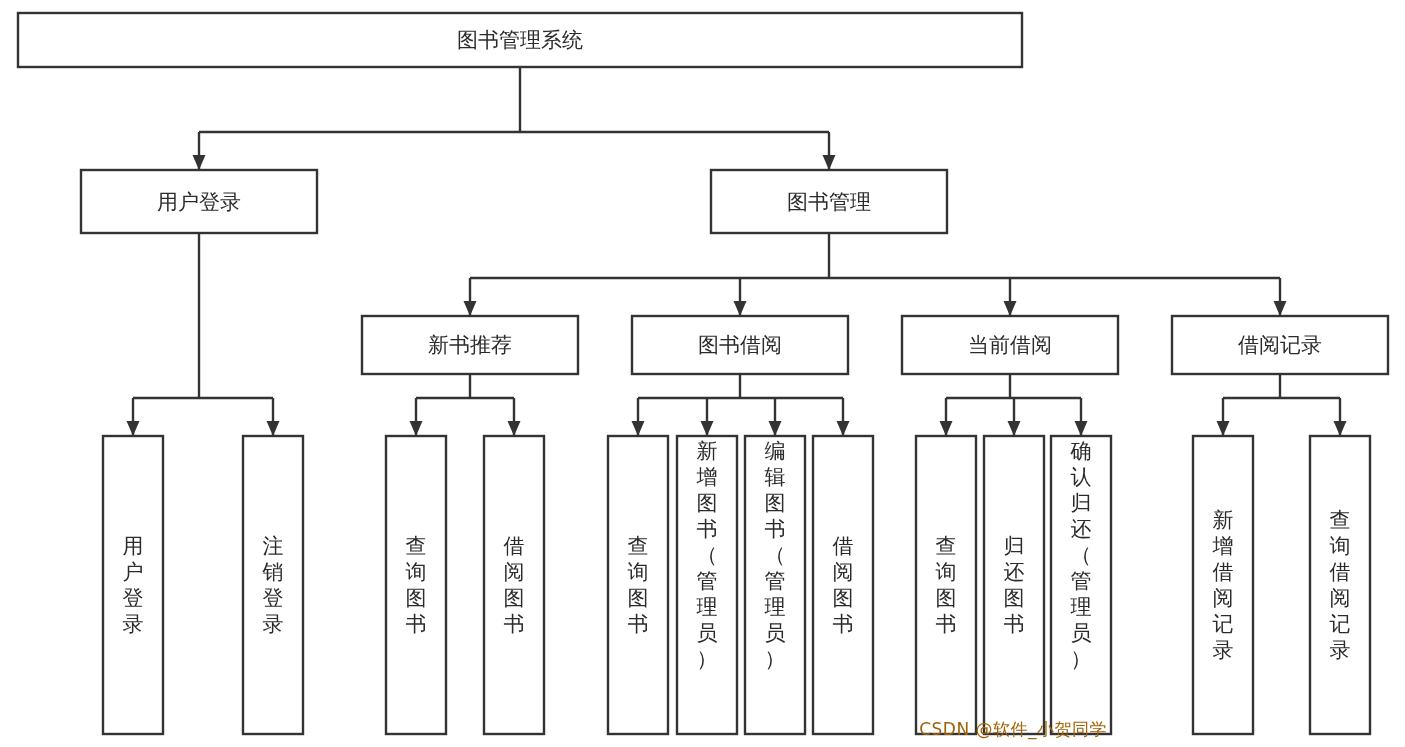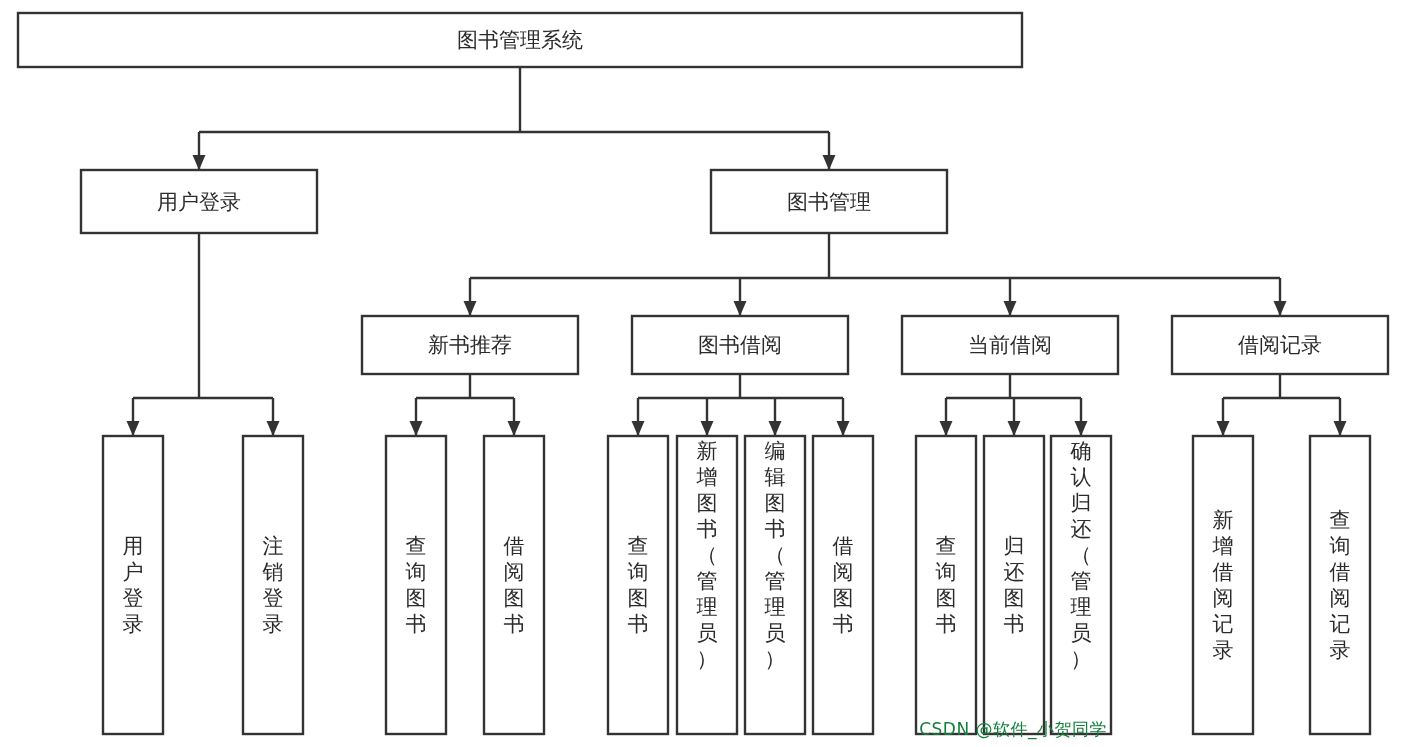--- a/index.html
+++ b/index.html
@@ -51,21 +51,21 @@
   .node-label-v {
     fill: #2b2b2b;
     font-size: 21px;
     font-family: "DejaVu Sans", "Liberation Sans", sans-serif;
     text-anchor: middle;
   }
   .watermark {
     position: absolute;
     right: 12px;
     bottom: 6px;
-    color: #15803d;
+    color: #a16207;
     font-size: 17px;
     font-family: "DejaVu Sans", "Liberation Sans", sans-serif;
     white-space: nowrap;
     letter-spacing: 0.5px;
     pointer-events: none;
   }
 </style>
 </head>
 <body>
 

